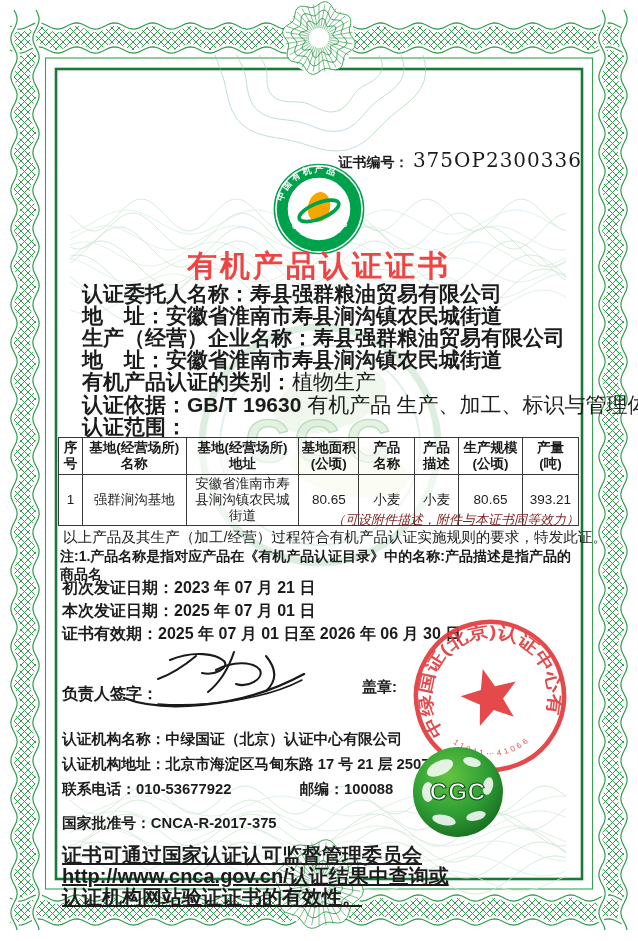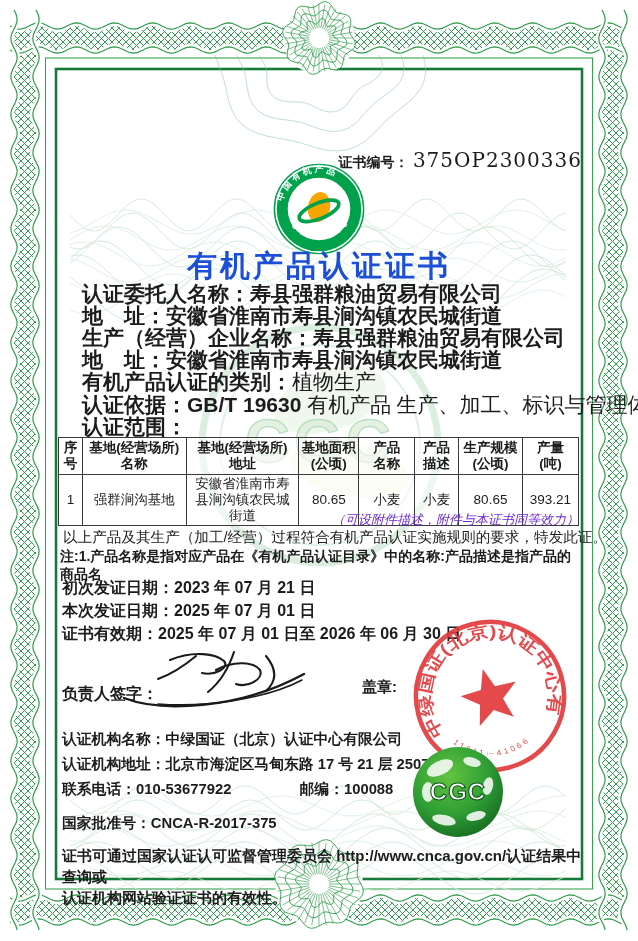--- a/index.html
+++ b/index.html
@@ -6,50 +6,50 @@
   .page{position:relative;width:638px;height:941px;margin:0 auto;background:#ffffff;
         font-family:"Liberation Sans","DejaVu Sans",sans-serif;color:#1c1c1c;overflow:hidden;}
   #deco{position:absolute;left:0;top:0;width:638px;height:941px;z-index:0;}
   .layer{position:absolute;z-index:2;}
 
   .cert-no{top:148px;right:56px;text-align:right;white-space:nowrap;}
   .cert-no .lbl{font-size:14px;font-weight:700;font-family:"Liberation Serif","DejaVu Serif",serif;}
   .cert-no .num{font-size:20px;font-family:"DejaVu Serif","Liberation Serif",serif;letter-spacing:1px;}
 
   .logo-wrap{top:163px;left:273px;width:92px;height:92px;}
-  .title{top:246px;left:0;width:100%;text-align:center;font-size:30px;font-weight:900;letter-spacing:3px;color:#1d4ed8;}
+  .title{top:246px;left:0;width:100%;text-align:center;font-size:30px;font-weight:900;letter-spacing:3px;color:#ef4444;}
 
   .fields{top:283px;left:82px;width:505px;font-size:21px;font-weight:700;line-height:21.9px;white-space:nowrap;}
   .kai{font-family:Liberation Serif, serif;font-weight:400;}
 
   table.scope{position:absolute;z-index:2;top:437px;left:58px;width:521px;border-collapse:collapse;
       font-size:13.5px;font-weight:700;text-align:center;background:rgba(255,255,255,0.55);}
   table.scope th,table.scope td{border:1.6px solid #3a3a3a;padding:1px 2px;white-space:pre-line;line-height:16px;}
   table.scope th{font-weight:700;height:34px;}
   table.scope td{height:36px;font-weight:400;}
   td.addr{line-height:15px;}
 
   .attach-note{top:511px;left:58px;width:521px;text-align:right;font-size:13px;
-      font-family:"Liberation Serif","DejaVu Serif",serif;font-style:italic;color:#6d28d9;}
+      font-family:"Liberation Serif","DejaVu Serif",serif;font-style:italic;color:#7f1d1d;}
   .statement{top:528px;left:63px;width:520px;font-size:14.6px;font-weight:400;white-space:nowrap;}
   .note{top:547px;left:60px;width:520px;font-size:14px;font-weight:700;line-height:18px;}
 
   .dates{top:576px;left:62px;font-size:16px;font-weight:700;line-height:23px;white-space:nowrap;}
 
   .sig-label{top:684px;left:62px;font-size:16px;font-weight:700;}
   .seal-label{top:678px;left:362px;font-size:15px;font-weight:700;}
   .signature{top:646px;left:118px;width:200px;height:72px;}
   .seal{top:616px;left:410px;width:160px;height:160px;z-index:3;}
 
   .agency{top:727px;left:62px;font-size:14.8px;font-weight:700;line-height:25px;white-space:nowrap;}
   .postcode{margin-left:64px;}
   .approval{top:814px;left:62px;font-size:14.8px;font-weight:700;}
   .cgc-logo{top:744px;left:410px;width:96px;height:96px;z-index:3;}
 
-  .footer{top:845px;left:62px;width:520px;font-size:15px;font-weight:700;line-height:21px;}
+  .footer{top:845px;left:62px;width:520px;font-size:20px;font-weight:700;line-height:21px;text-decoration:underline;}
 </style>
 </head>
 <body>
 
 <div class="page">
 
   <svg id="deco" viewBox="0 0 638 941">
     <defs>
       <pattern id="hatch" width="7" height="7" patternUnits="userSpaceOnUse">
         <path d="M0 0 L7 7 M7 0 L0 7" stroke="#2f9e4a" stroke-width="1" fill="none"></path>

